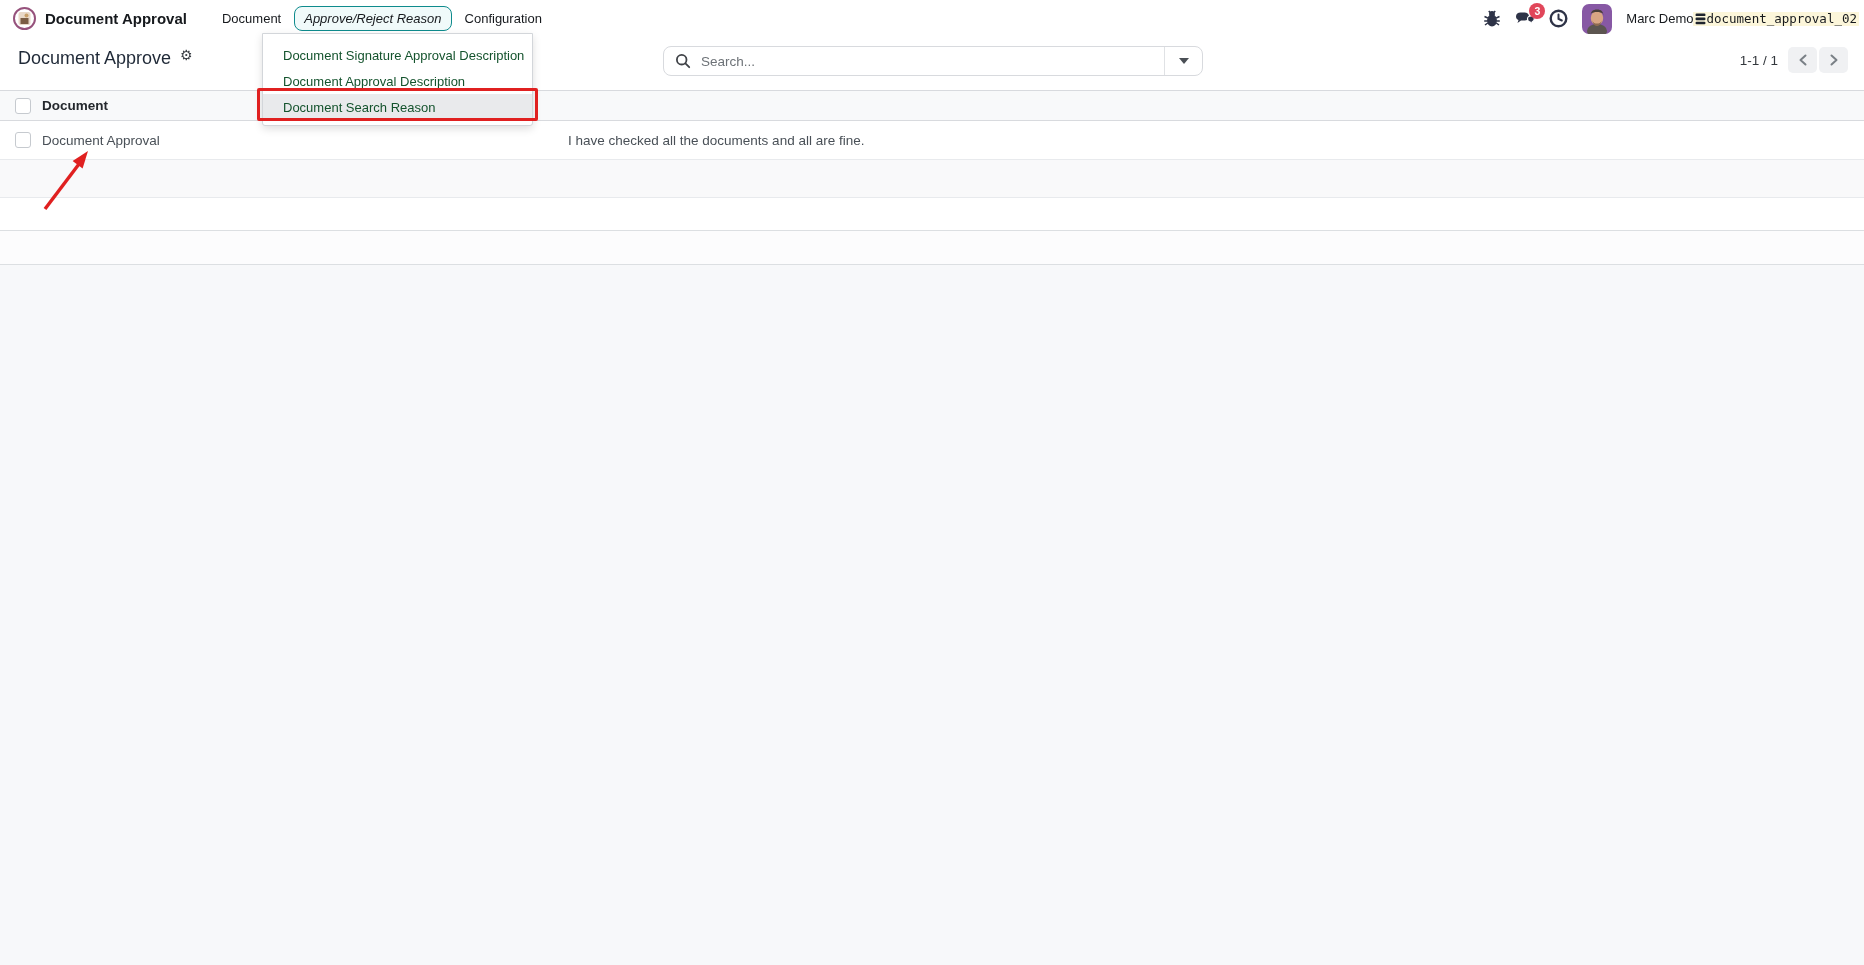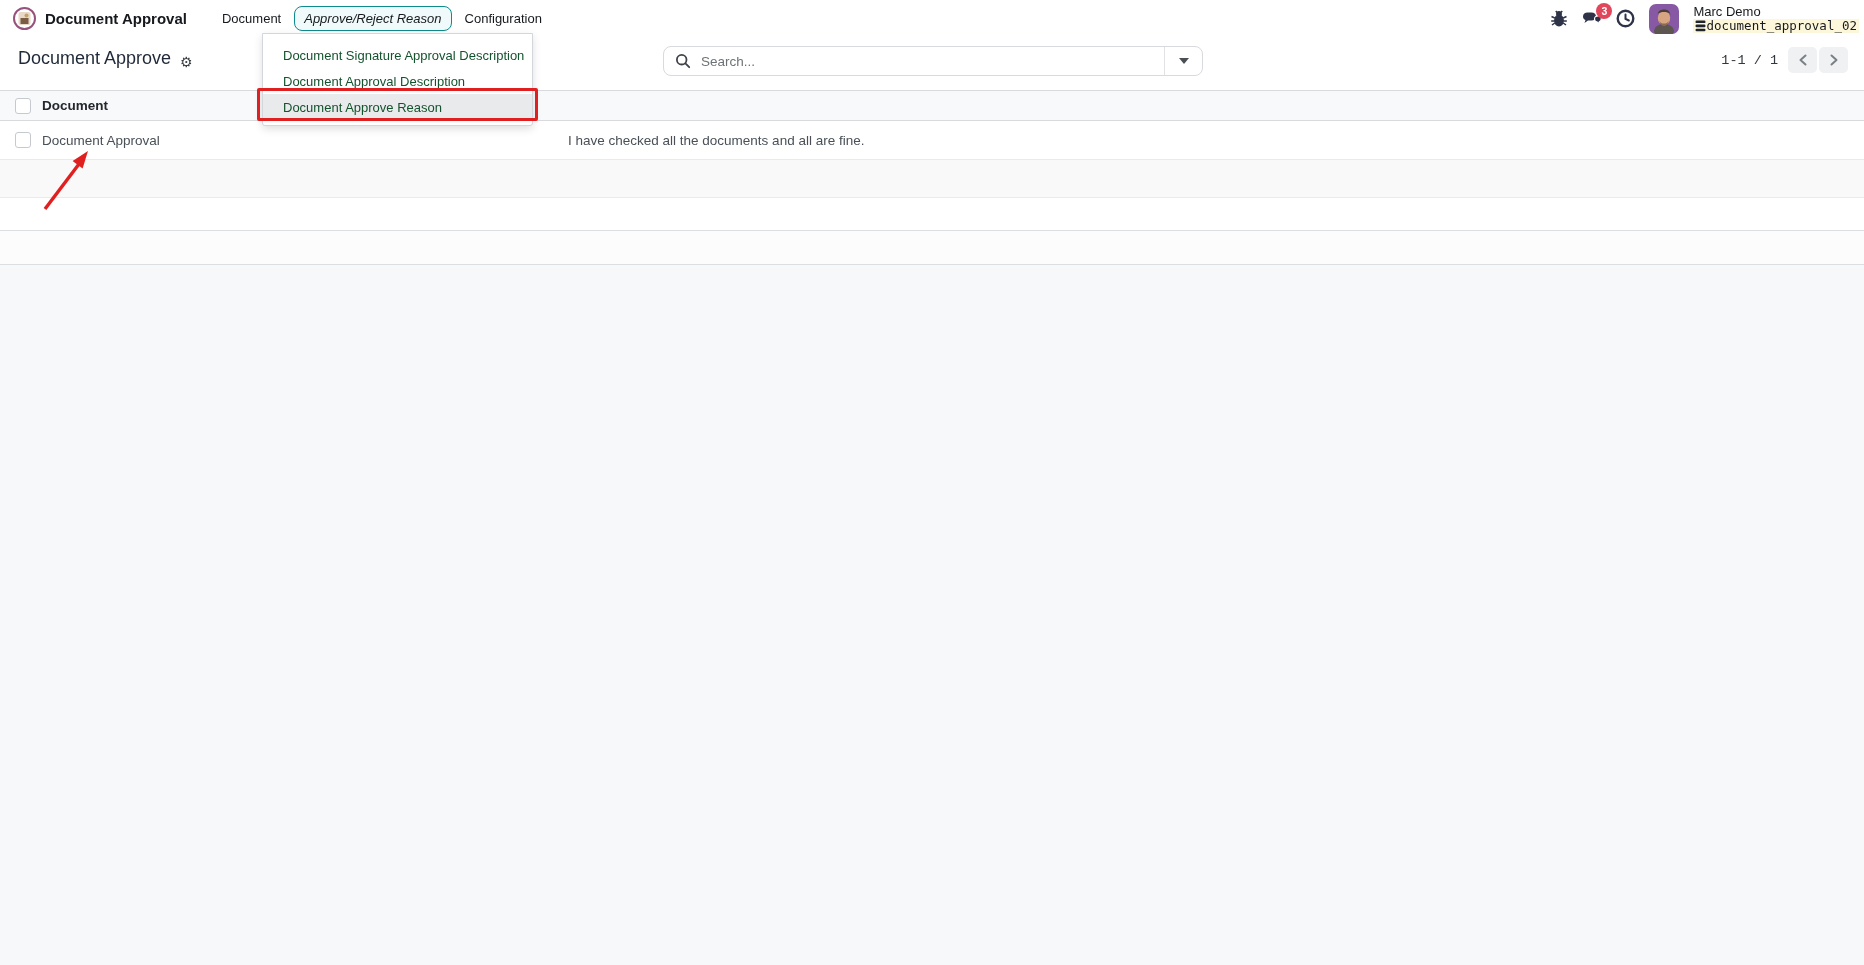--- a/index.html
+++ b/index.html
@@ -21,43 +21,43 @@
   .menu-item { padding:5px 1px; white-space:nowrap; cursor:pointer; }
   .menu-item.active { border:1px solid #0e8b8d; background:#f0fafa; border-radius:8px; padding:4px 9px;font-style:italic; }
 
   .nav-right { position:absolute; right:0; top:0; height:37px; display:flex;
                align-items:center; gap:14px; padding-right:5px; }
   .sys-btn { display:flex; align-items:center; justify-content:center; cursor:pointer; position:relative; }
   .badge { position:absolute; top:-7px; right:-10px; min-width:16px; height:16px; padding:0 3px;
            background:#e1465a; border-radius:8px; color:#fff; font-size:10.5px; font-weight:700;
            display:flex; align-items:center; justify-content:center; }
   .avatar { width:30px; height:30px; border-radius:7px; overflow:hidden; cursor:pointer; flex:0 0 auto; }
-  .user-block { display:flex; flex-direction:column; justify-content:flex-end; line-height:14px; cursor:pointer; }
+  .user-block { display:flex; flex-direction:row; justify-content:flex-end; line-height:14px; cursor:pointer; }
   .user-name { font-size:13px; color:#16191d; }
   .db-badge { display:flex; align-items:center; background:#fcf6da; padding:0 2px;
               font-family:"DejaVu Sans Mono", monospace; font-size:12.5px; color:#16191d; }
 
   
-  .title-row { position:absolute; left:18px; top:48px; display:flex; align-items:flex-end; gap:9px; z-index:5; }
+  .title-row { position:absolute; left:18px; top:48px; display:flex; align-items:flex-start; gap:9px; z-index:5; }
   .page-title { margin:0; font-size:18px; font-weight:500; color:#1f2937; white-space:nowrap; }
   .gear { font-size:14px; color:#3a3f45; cursor:pointer; line-height:1; }
 
   .searchbar { position:absolute; left:663px; top:46px; width:540px; height:30px;
                border:1px solid #d8dade; border-radius:8px; background:#fff;
                display:flex; align-items:center; z-index:5; }
   .searchbar input { border:none; outline:none; flex:1; font-size:13.5px; color:#374151;
                      margin-left:8px; font-family:"Liberation Sans", sans-serif; background:transparent; }
   .searchbar input::placeholder { color:#6d7277; opacity:1; }
   .search-caret { width:38px; height:100%; border-left:1px solid #e0e2e5; display:flex;
                   align-items:center; justify-content:center; cursor:pointer; }
   .caret-down { width:0; height:0; border-left:5px solid transparent; border-right:5px solid transparent;
                 border-top:6px solid #4a4f55; }
 
   .pager { position:absolute; right:16px; top:47px; height:26px; display:flex; align-items:center; gap:10px; z-index:5; }
-  .pager-text { font-size:13.5px; color:#33383d;font-family:Liberation Mono, monospace; }
+  .pager-text { font-size:13.5px; color:#33383d; }
   .pager-btns { display:flex; gap:2px; }
   .pager-btn { width:29px; height:26px; background:#f0f1f3; border:none; border-radius:5px;
                display:flex; align-items:center; justify-content:center; cursor:pointer; padding:0; }
 
   
   .list { position:absolute; top:90px; left:0; width:100%; z-index:1; }
   .thead { height:31px; background:#f8f9fa; border-top:1px solid #d8dade; border-bottom:1px solid #d8dade;
            display:flex; align-items:center; }
   .trow { height:39px; background:#fff; border-bottom:1px solid #e8eaed; display:flex; align-items:center; cursor:pointer; }
   .row-e1 { height:38px; background:#f9f9fa; border-bottom:1px solid #e8eaed; }
@@ -195,20 +195,20 @@
   </div>
   <div class="row-e1"></div>
   <div class="row-e2"></div>
   <div class="row-e3"></div>
 </div>
 <div class="below-bg"></div>
 
 <div class="dropdown">
   <div class="dd-item">Document Signature Approval Description</div>
   <div class="dd-item">Document Approval Description</div>
-  <div class="dd-item highlighted">Document Approve Reason</div>
+  <div class="dd-item highlighted">Document Search Reason</div>
 </div>
 
 <div class="red-box"></div>
 <svg class="red-arrow" width="70" height="80" viewBox="0 0 70 80">
   <line x1="15" y1="69" x2="49" y2="24" stroke="#e02020" stroke-width="3.4"></line>
   <polygon points="58,11 52.6,28.4 42.6,21.0" fill="#e02020"></polygon>
 </svg>
 
 </body></html>

